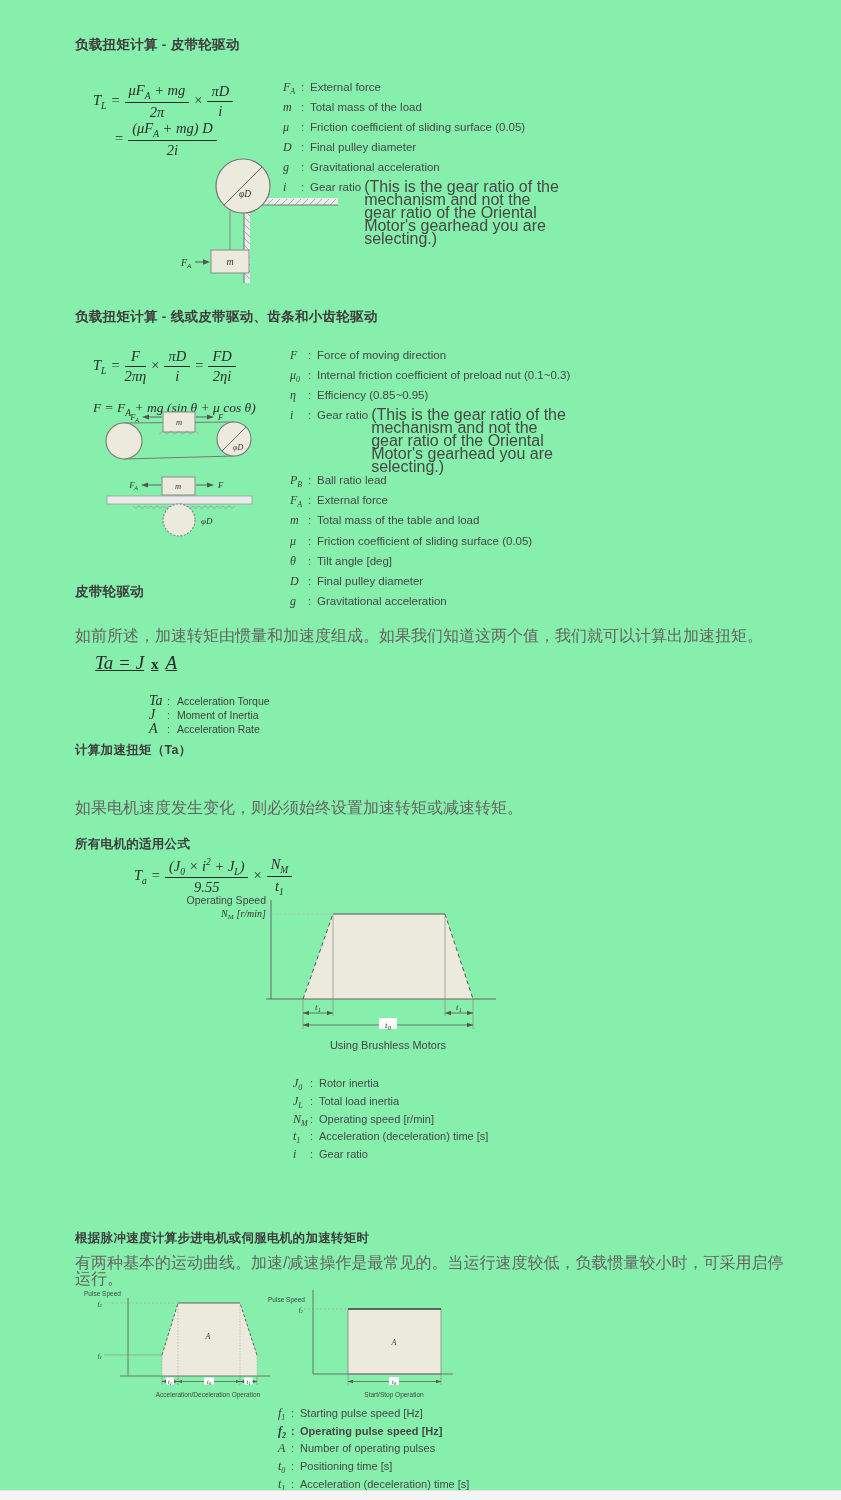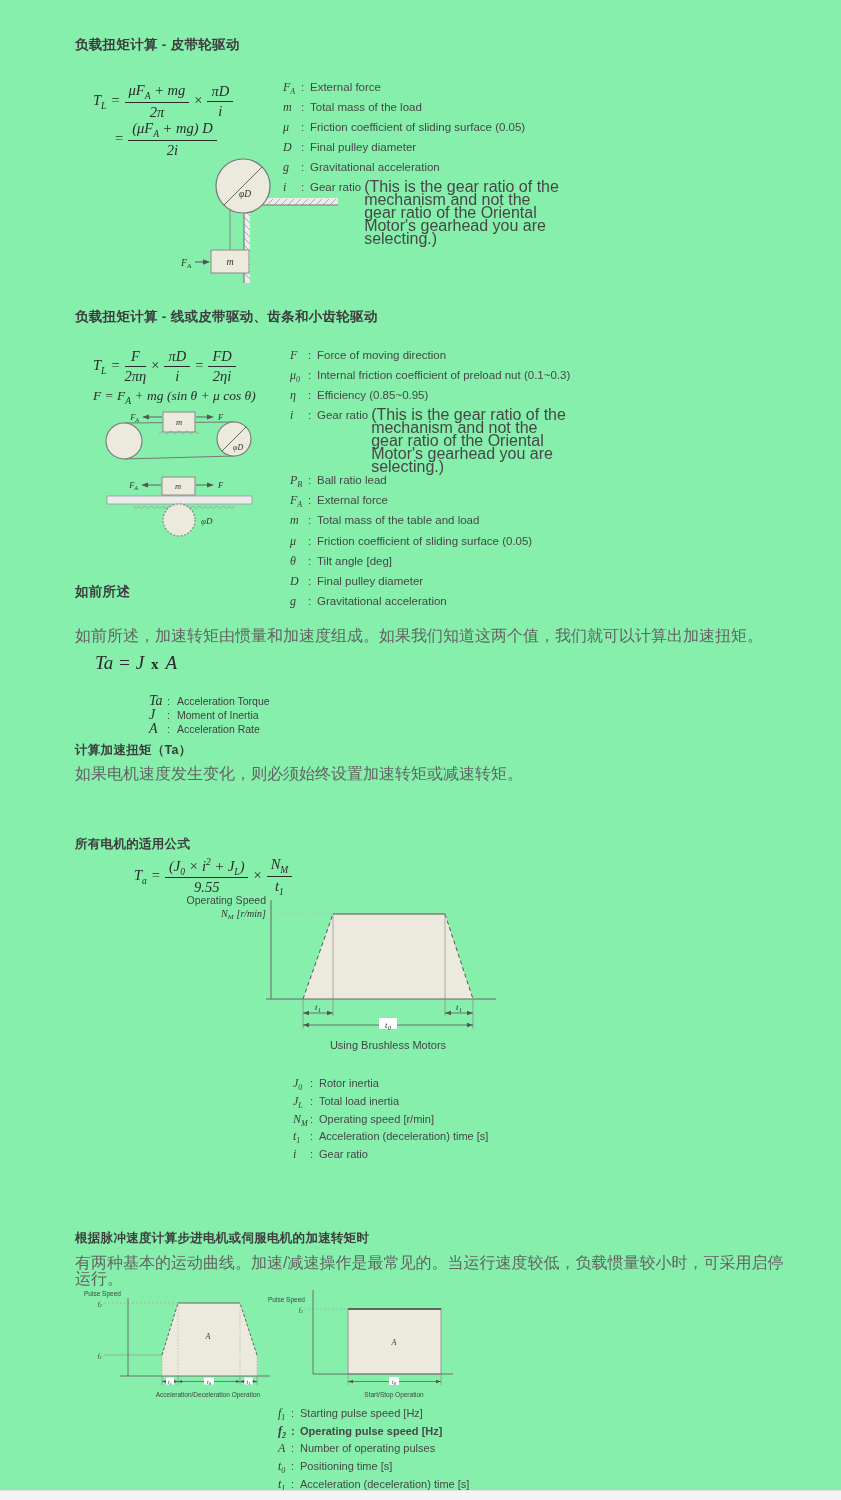--- a/index.html
+++ b/index.html
@@ -9,21 +9,21 @@
   .h{font-weight:bold;color:#3d3d3d;font-size:13.5px;letter-spacing:.3px;}
   .p{color:#636363;font-size:16px;line-height:16px;}
   
   .math{font-family:"Liberation Serif","DejaVu Serif",serif;font-style:italic;color:#2b2b2b;font-size:14.5px;white-space:nowrap;}
   .math .op{font-style:normal;padding:0 5px;color:#2b2b2b;}
   .math sub{font-size:9.5px;}
   .math sup{font-size:9.5px;}
   .frac{display:inline-block;vertical-align:middle;text-align:center;}
   .frac .num{display:block;border-bottom:1px solid #2b2b2b;padding:0 4px 1px;}
   .frac .den{display:block;padding-top:1px;}
-  .big{font-size:19px;}
+  .big{font-size:19px;text-decoration:underline;}
   .bigx{font-style:normal;font-weight:bold;font-size:15px;padding:0 7px;}
   
   .lrow{display:flex;color:#474747;font-size:11.5px;line-height:14.7px;align-items:flex-start;}
   .lsym{font-family:"Liberation Serif","DejaVu Serif",serif;font-style:italic;font-size:12px;flex:0 0 18px;color:#3c3c3c;}
   .lsym sub{font-size:8px;}
   .lcolon{flex:0 0 9px;color:#474747;}
   .ldesc{color:#474747;}
   .lnote{font-size:16px;line-height:13px;display:inline-block;width:198px;vertical-align:top;margin-left:3px;color:#474747;}
   .narrow .lsym{flex:0 0 13px;}
   
@@ -124,21 +124,21 @@
     <text class="st" x="33" y="116" font-size="10"><tspan>F</tspan><tspan dy="2" font-size="7">A</tspan></text>
     <line x1="47" y1="112" x2="57" y2="112" stroke="#555" stroke-width="1"></line>
     <polygon points="62,112 55,109.3 55,114.7" fill="#555"></polygon>
   </svg>
 
   <div class="abs h" style="left:75px;top:308px;">负载扭矩计算 - 线或皮带驱动、齿条和小齿轮驱动</div>
 
   <div class="abs math" style="left:93px;top:348px;">
     <span>T</span><sub>L</sub><span class="op">=</span><span class="frac"><span class="num">F</span><span class="den">2πη</span></span><span class="op">×</span><span class="frac"><span class="num">πD</span><span class="den">i</span></span><span class="op">=</span><span class="frac"><span class="num">FD</span><span class="den">2ηi</span></span>
   </div>
-  <div class="abs math" style="left:93px;top:388px;font-size:13.5px;">
+  <div class="abs math" style="left:93px;top:400px;font-size:13.5px;">
     <span>F = F</span><sub>A</sub><span> + mg (sin θ + μ cos θ)</span>
   </div>
 
   <div class="abs" style="left:290px;top:348px;width:340px;">
     <div class="lrow">
         <span class="lsym"><span>F</span><sub></sub></span>
         <span class="lcolon">:</span>
         <span class="ldesc">Force of moving direction</span>
       </div>
     <div class="lrow">
@@ -219,21 +219,21 @@
     <polygon points="48,10 55,7.6 55,12.4" fill="#555"></polygon>
     <line x1="103" y1="10" x2="117" y2="10" stroke="#555" stroke-width="0.9"></line>
     <polygon points="121,10 114,7.6 114,12.4" fill="#555"></polygon>
     <text class="st" x="125" y="13" font-size="8.5">F</text>
     <rect x="14" y="21" width="145" height="8" fill="#ebebeb" stroke="#999" stroke-width="0.8"></rect>
     <path d="M40 31 l3 2.5 l3 -2.5 l3 2.5 l3 -2.5 l3 2.5 l3 -2.5 l3 2.5 l3 -2.5 l3 2.5 l3 -2.5 l3 2.5 l3 -2.5 l3 2.5 l3 -2.5 l3 2.5 l3 -2.5 l3 2.5 l3 -2.5 l3 2.5 l3 -2.5 l3 2.5 l3 -2.5 l3 2.5 l3 -2.5 l3 2.5 l3 -2.5 l3 2.5 l3 -2.5 l3 2.5 l3 -2.5 l3 2.5 l3 -2.5 l3 2.5 l3 -2.5" fill="none" stroke="#999" stroke-width="0.7"></path>
     <circle cx="86" cy="45" r="16" fill="#ece9dd" stroke="#888" stroke-width="1.2" stroke-dasharray="2,1.6"></circle>
     <text class="st" x="108" y="49" font-size="9">φD</text>
   </svg>
 
-  <div class="abs h" style="left:75px;top:583px;">如前所述</div>
+  <div class="abs h" style="left:75px;top:583px;">皮带轮驱动</div>
   <div class="abs p" style="left:75px;top:628px;width:700px;">如前所述，加速转矩由惯量和加速度组成。如果我们知道这两个值，我们就可以计算出加速扭矩。</div>
 
   <div class="abs math big" style="left:95px;top:652px;">
     <span>Ta = J</span><span class="bigx">x</span><span>A</span>
   </div>
 
   <div class="abs" style="left:149px;top:694px;width:240px;">
     <div class="tarow">
         <span class="tasym">Ta</span>
         <span class="tacolon">:</span>
@@ -245,21 +245,21 @@
         <span>Moment of Inertia</span>
       </div>
     <div class="tarow">
         <span class="tasym">A</span>
         <span class="tacolon">:</span>
         <span>Acceleration Rate</span>
       </div>
   </div>
 
   <div class="abs h" style="left:75px;top:742px;font-size:12.5px;">计算加速扭矩（Ta）</div>
-  <div class="abs p" style="left:75px;top:766px;width:700px;">如果电机速度发生变化，则必须始终设置加速转矩或减速转矩。</div>
+  <div class="abs p" style="left:75px;top:800px;width:700px;">如果电机速度发生变化，则必须始终设置加速转矩或减速转矩。</div>
 
   <div class="abs h" style="left:75px;top:836px;font-size:12.5px;">所有电机的适用公式</div>
 
   <div class="abs math" style="left:90px;top:856px;margin-left:44px;">
     <span>T</span><sub>a</sub><span class="op">=</span><span class="frac"><span class="num"><span>(J</span><sub>0</sub><span> × i</span><sup>2</sup><span> + J</span><sub>L</sub><span>)</span></span><span class="den">9.55</span></span><span class="op">×</span><span class="frac"><span class="num"><span>N</span><sub>M</sub></span><span class="den"><span>t</span><sub>1</sub></span></span>
   </div>
 
   <svg class="abs" style="left:178px;top:892px;" width="360" height="168" viewBox="0 0 360 168">
     <text class="sc" x="88" y="12" font-size="10.5" text-anchor="end">Operating Speed</text>
     <text class="st" x="88" y="25" font-size="10" text-anchor="end"><tspan>N</tspan><tspan dy="2" font-size="7">M</tspan><tspan dy="-2" dx="3">[r/min]</tspan></text>

